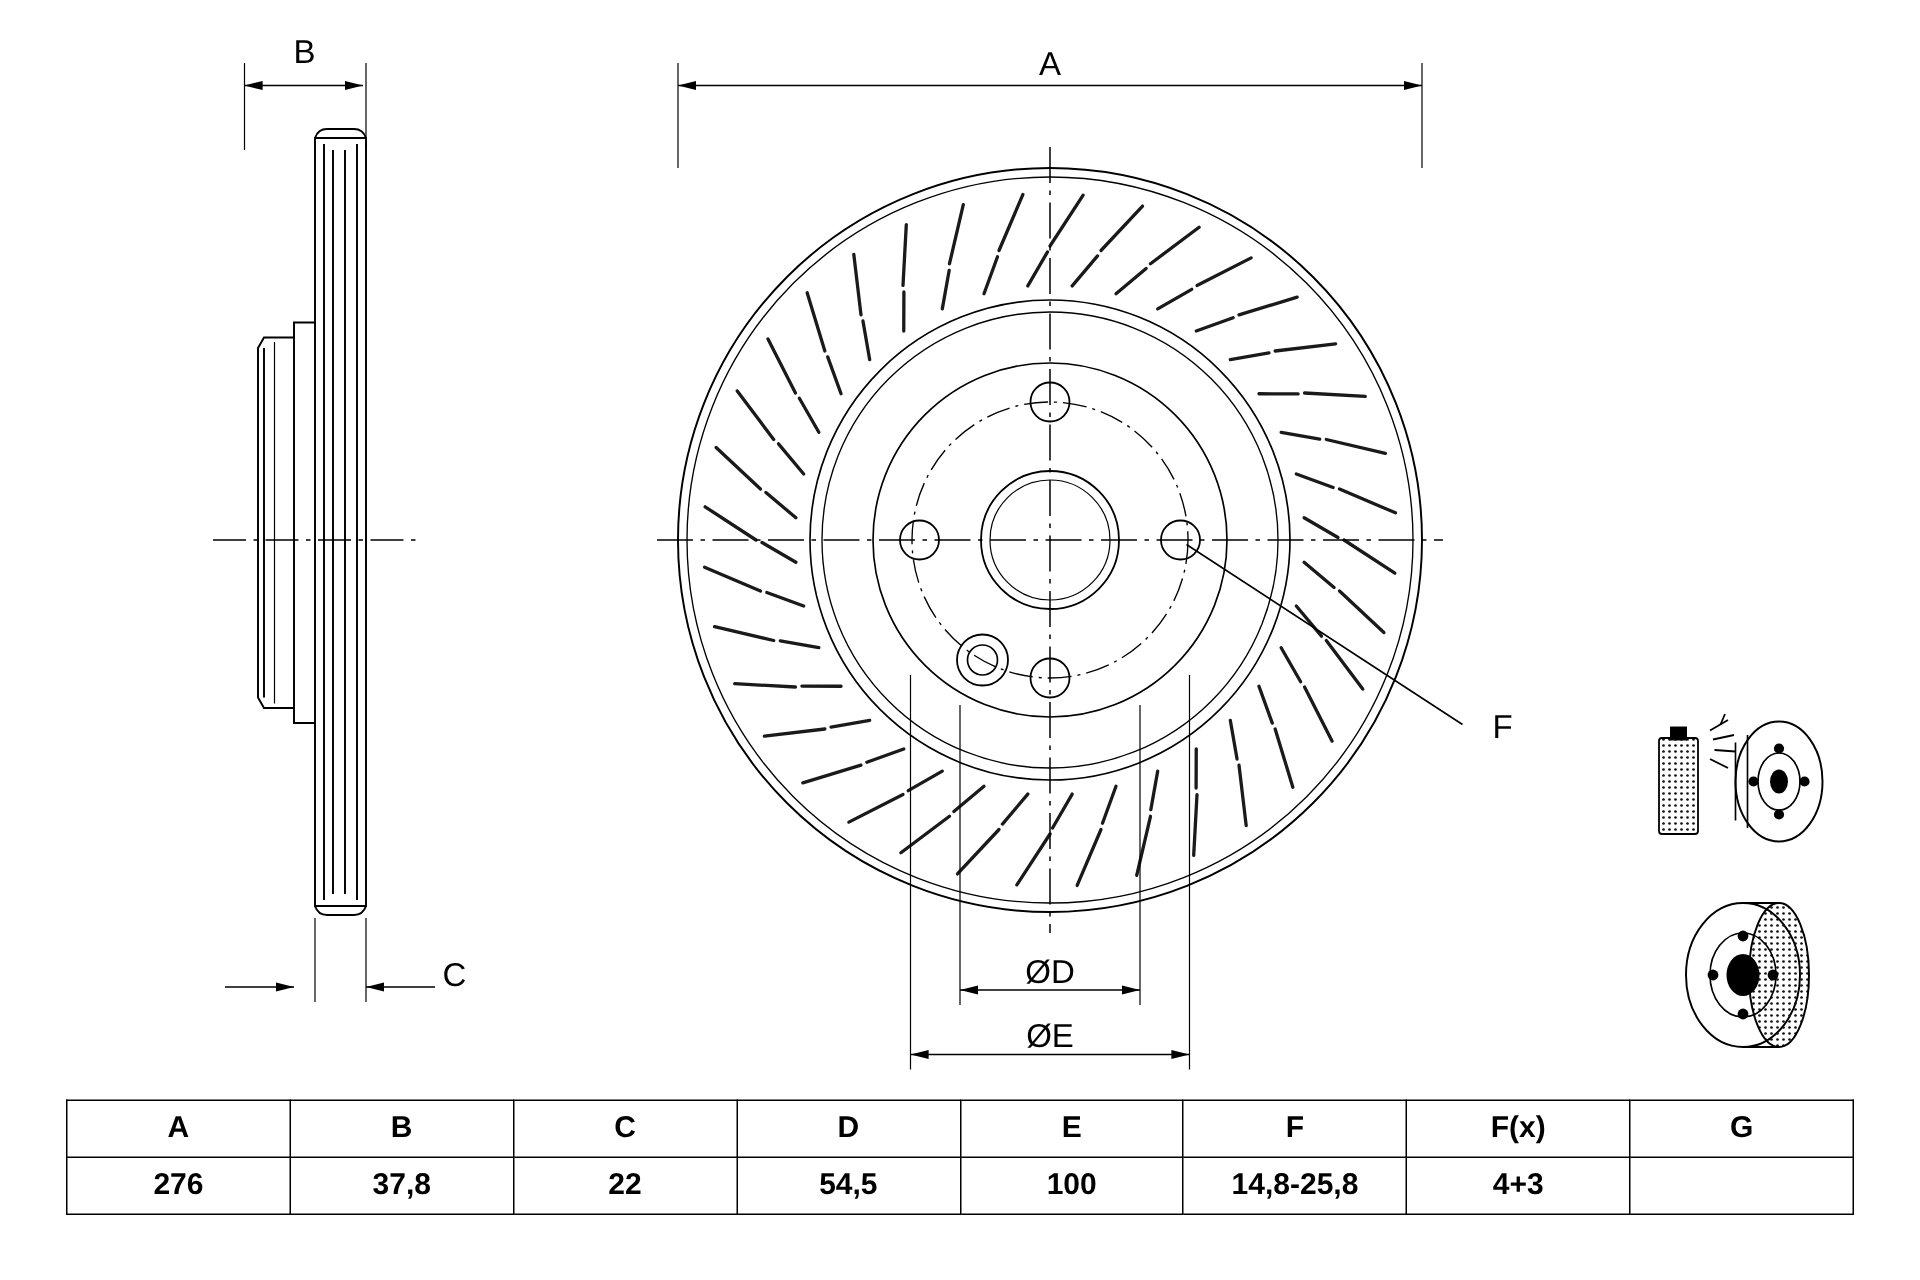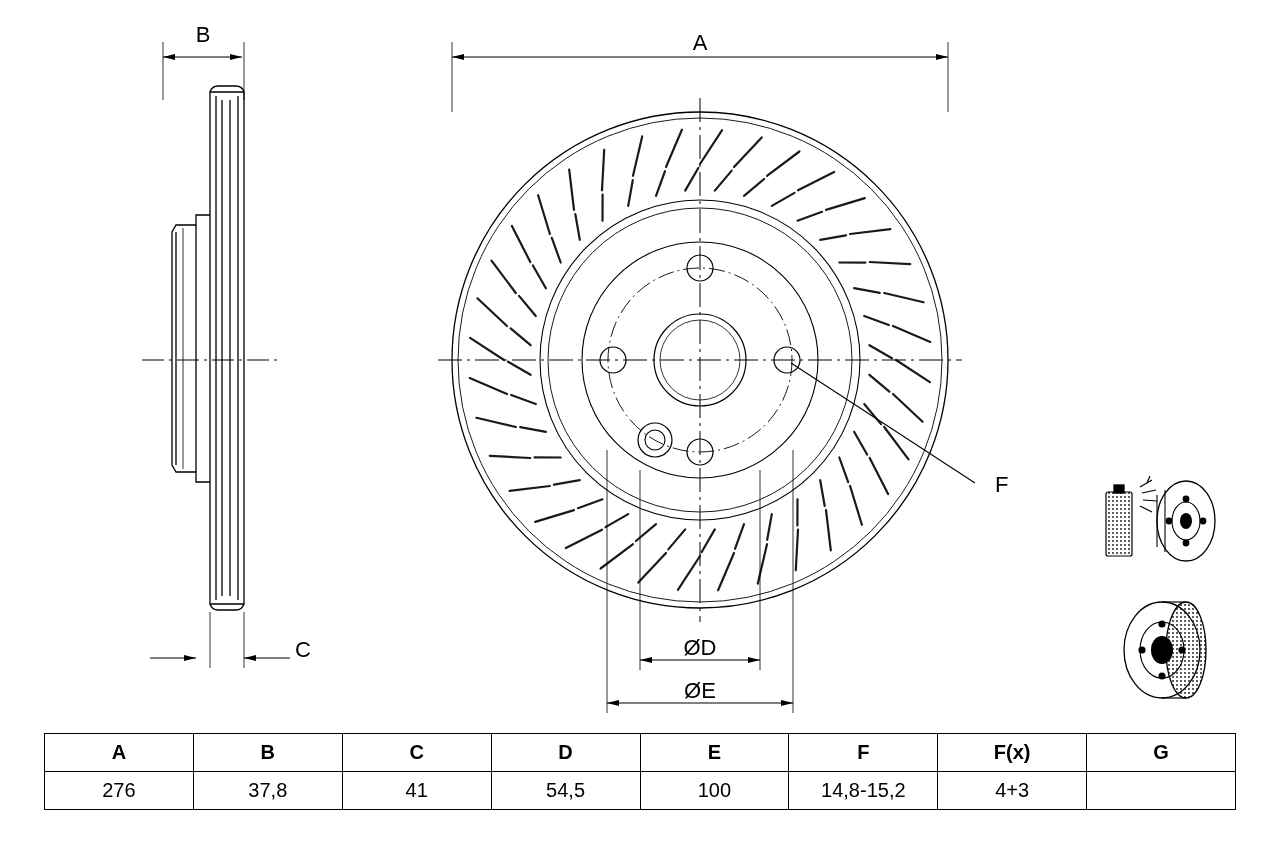--- a/index.html
+++ b/index.html
@@ -37,21 +37,21 @@
   #spec-table th, #spec-table td {
     border: 1px solid #000;
     height: 38px;
     text-align: center;
     font-size: 20px;
     font-family: "Liberation Sans", sans-serif;
     color: #000;
     padding: 0;
   }
   #spec-table th { font-weight: bold; }
-  #spec-table td { font-weight: normal; text-align: center; }
+  #spec-table td { font-weight: bold; text-align: center; }
 </style>
 </head>
 <body>
 
 <div id="stage">
 
   <svg class="diagram" viewBox="0 0 1280 853" xmlns="http://www.w3.org/2000/svg">
     <defs>
       <marker id="arrL" markerWidth="12" markerHeight="8" refX="11" refY="4" orient="auto">
         <path d="M11,4 L0,1.2 L0,6.8 Z" fill="#000"></path>
@@ -298,23 +298,23 @@
         <th>E</th>
         <th>F</th>
         <th>F(x)</th>
         <th>G</th>
       </tr>
     </thead>
     <tbody>
       <tr>
         <td>276</td>
         <td>37,8</td>
-        <td>41</td>
+        <td>22</td>
         <td>54,5</td>
         <td>100</td>
-        <td>14,8-15,2</td>
+        <td>14,8-25,8</td>
         <td>4+3</td>
         <td></td>
       </tr>
     </tbody>
   </table>
 
 </div>
 
 </body></html>

